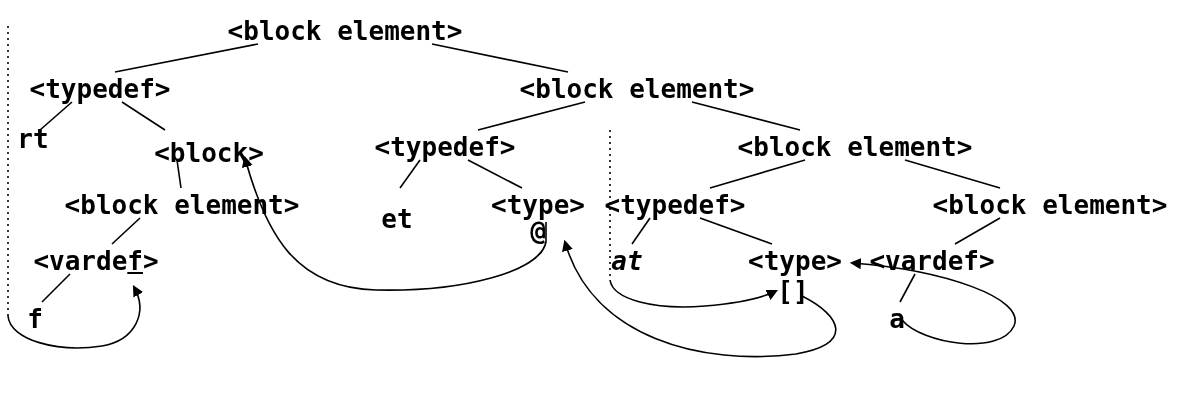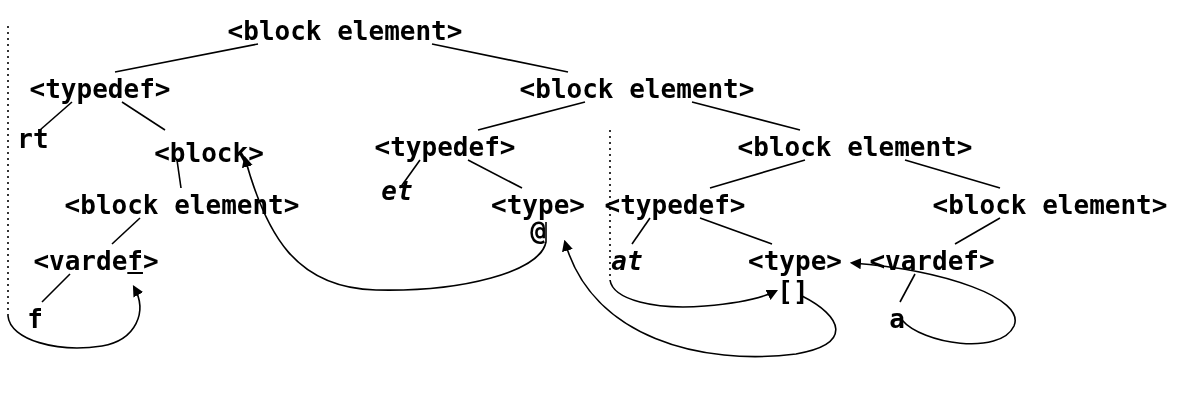--- a/index.html
+++ b/index.html
@@ -65,21 +65,21 @@
   <div id="nodes-layer">
       <div class="node" style="left: 345px; top: 16px;">&lt;block element&gt;</div>
       <div class="node" style="left: 100px; top: 74px;">&lt;typedef&gt;</div>
       <div class="node" style="left: 33px; top: 124px;">rt</div>
       <div class="node" style="left: 177px; top: 138px; margin-left: 32px;">&lt;block&gt;</div>
       <div class="node" style="left: 182px; top: 190px;">&lt;block element&gt;</div>
       <div class="node" style="left: 96px; top: 246px;"><span>&lt;varde</span><span class="u">f</span><span>&gt;</span></div>
       <div class="node" style="left: 35px; top: 304px;">f</div>
       <div class="node" style="left: 637px; top: 74px;">&lt;block element&gt;</div>
       <div class="node" style="left: 445px; top: 132px;">&lt;typedef&gt;</div>
-      <div class="node" style="left: 397px; top: 176px; font-style: italic;">et</div>
+      <div class="node" style="left: 397px; top: 204px;">et</div>
       <div class="node" style="left: 538px; top: 190px;">&lt;type&gt;</div>
       <div class="node" style="left: 538px; top: 216px;">@</div>
       <div class="node" style="left: 855px; top: 132px;">&lt;block element&gt;</div>
       <div class="node" style="left: 675px; top: 190px;">&lt;typedef&gt;</div>
       <div class="node" style="left: 627px; top: 246px; font-style: italic;">at</div>
       <div class="node" style="left: 795px; top: 246px;">&lt;type&gt;</div>
       <div class="node" style="left: 793px; top: 276px;">[]</div>
       <div class="node" style="left: 1050px; top: 190px;">&lt;block element&gt;</div>
       <div class="node" style="left: 932px; top: 246px;">&lt;vardef&gt;</div>
       <div class="node" style="left: 897px; top: 304px;">a</div>

